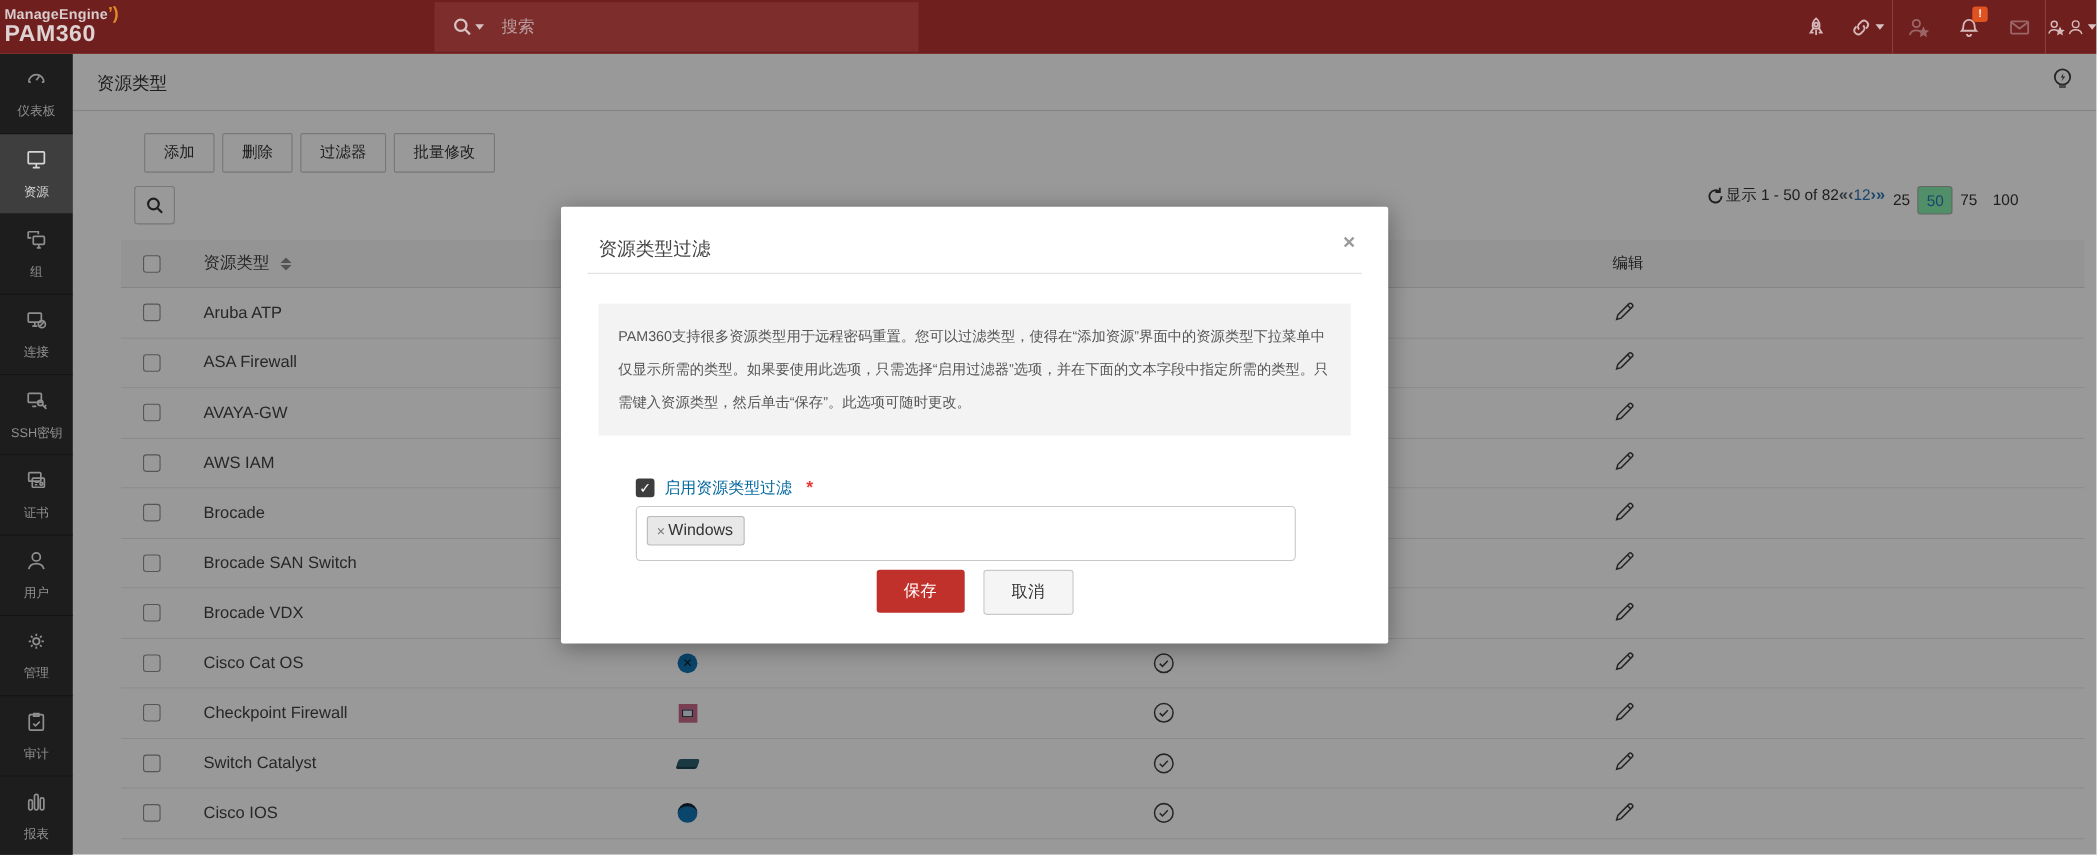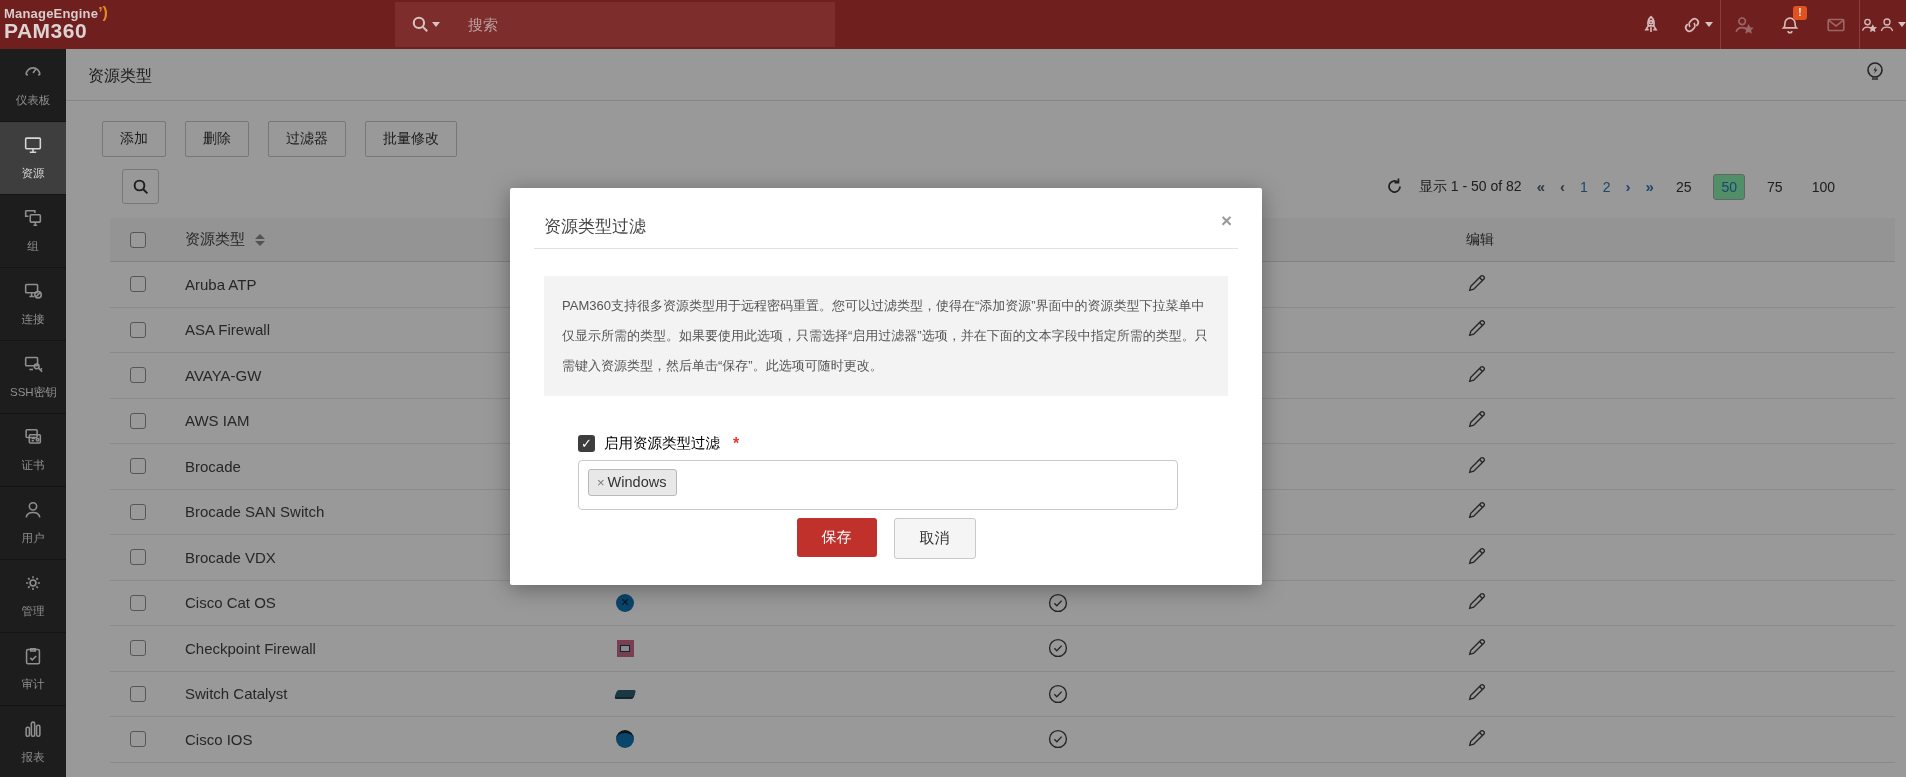--- a/index.html
+++ b/index.html
@@ -8,21 +8,21 @@
   #app { position:relative; width:1906px; height:777px; overflow:hidden; }
 
   
   #topbar { position:absolute; left:0; top:0; width:1906px; height:49px; background:#701f1f; z-index:70; }
   .logo { position:absolute; left:4px; top:4px; color:#d9cccc; }
   .logo .brand { font-size:13px; font-weight:bold; letter-spacing:.2px; }
   .logo .swoosh { color:#e08b27; font-weight:bold; }
   .logo .product { font-size:21px; font-weight:bold; letter-spacing:.5px; margin-top:-3px; color:#ded2d2; }
   #topsearch { position:absolute; left:395px; top:2px; width:440px; height:45px; background:#7e2d2d; display:flex; align-items:center; }
   #topsearch .mag { margin-left:16px; display:flex; align-items:center; color:#d8c3c3; }
-  #topsearch input { background:transparent; border:none; outline:none; color:#d8c3c3; font-size:15px; margin-left:28px; width:330px; }
+  #topsearch input { background:transparent; border:none; outline:none; color:#d8c3c3; font-size:15px; margin-left:16px; width:330px; }
   #topsearch input::placeholder { color:#bb9e9e; }
   .caret-down { width:0; height:0; border-left:4px solid transparent; border-right:4px solid transparent; border-top:5px solid #d8c3c3; display:inline-block; margin-left:2px; }
   #topicons { position:absolute; right:0; top:0; height:49px; display:flex; align-items:center; }
   .topicon { width:46px; height:49px; display:flex; align-items:center; justify-content:center; position:relative; color:#d6b9b9; cursor:pointer; }
   .topicon.dim { color:#9b6666; }
   .tsep { width:1px; height:49px; background:#8a3d3d; }
   .badge { position:absolute; top:6px; right:6px; min-width:14px; height:14px; background:#e0521f; color:#fff; border-radius:3px; font-size:10px; font-weight:bold; line-height:14px; text-align:center; padding:0 2px; }
 
   
   #sidebar { position:absolute; left:0; top:49px; width:66px; height:757px; background:#191919; z-index:65; }
@@ -31,25 +31,25 @@
   .side-item svg { stroke:#8f8f8f; }
   .side-item.active { background:#3e3e3e; color:#d6d6d6; }
   .side-item.active svg { stroke:#d6d6d6; }
 
   
   #content { position:absolute; left:66px; top:49px; width:1840px; height:728px; background:#fff; }
   #page-header { position:absolute; left:0; top:0; width:1840px; height:52px; border-bottom:1px solid #dcdcdc; background:#fff; }
   #page-title { position:absolute; left:22px; top:17px; font-size:16px; color:#333; }
   #bulb { position:absolute; right:20px; top:12px; color:#3c3c3c; cursor:pointer; }
 
-  #toolbar { position:absolute; left:36px; top:72px; display:flex; gap:19px;align-items:flex-end; }
+  #toolbar { position:absolute; left:65px; top:72px; display:flex; gap:7px;align-items:flex-end; }
   .tbtn { height:36px; padding:0 17px; background:#fff; border:1px solid #c6c6c6; border-radius:2px; font-size:14px; color:#333; cursor:pointer; font-family:inherit; }
   #mini-search { position:absolute; left:56px; top:120px; width:37px; height:35px; background:#fff; border:1px solid #c6c6c6; border-radius:3px; display:flex; align-items:center; justify-content:center; color:#333; cursor:pointer; }
 
-  #pagination { position:absolute; right:64px; top:120px; height:35px; display:flex; align-items:center; gap:15px; font-size:14px; color:#333; }
+  #pagination { position:absolute; right:64px; top:120px; height:35px; display:flex; align-items:flex-start; font-size:14px; color:#333; }
   #pagination .pg-arrow { font-size:15px; font-weight:bold; cursor:pointer; }
   .pg-dark { color:#50616e; }
   .pg-blue { color:#2e75b6; }
   .pg-num { color:#2e75b6; cursor:pointer; }
   .pg-size { color:#333; cursor:pointer; padding:4px 7px; }
   .pg-size.selected { border:1px solid #a9a9a9; border-radius:3px; background:#86efac; color:#2e75b6; }
   #refresh-icon { color:#333; cursor:pointer; display:flex; }
 
   
   #table { position:absolute; left:44px; top:169px; width:1785px; }
@@ -78,21 +78,21 @@
 
   
   #overlay { position:absolute; left:66px; top:49px; width:1840px; height:728px; background:rgba(0,0,0,.4); z-index:50; }
   #modal { position:absolute; left:510px; top:188px; width:752px; height:397px; background:#fff; z-index:60; border-radius:2px; box-shadow:0 4px 22px rgba(0,0,0,.35); }
   #modal-title { position:absolute; left:34px; top:27px; font-size:17px; color:#444; }
   #modal-close { position:absolute; right:30px; top:22px; font-size:19px; font-weight:bold; color:#9a9a9a; cursor:pointer; }
   #modal-divider { position:absolute; left:24px; right:24px; top:60px; height:1px; background:#e0e0e0; }
   #modal-info { position:absolute; left:34px; right:34px; top:88px; background:#f3f3f3; padding:15px 18px; font-size:13px; line-height:30px; color:#555; }
   #modal-cbrow { position:absolute; left:68px; top:246px; display:flex; align-items:center; gap:9px; }
   #modal-cb { width:17px; height:17px; background:#3d3d3d; border-radius:3px; color:#fff; font-size:13px; line-height:17px; text-align:center; cursor:pointer; }
-  #modal-cblabel { font-size:14.5px; color:#000000; }
+  #modal-cblabel { font-size:14.5px; color:#0369a1; }
   .req { color:#e53935; font-weight:bold; margin-left:4px; }
   #tagbox { position:absolute; left:68px; top:272px; width:600px; height:50px; border:1px solid #c9c9c9; border-radius:4px; background:#fff; padding:8px 9px; cursor:text; }
   .tagchip { display:inline-flex; align-items:center; gap:3px; background:#e8e8e8; border:1px solid #b9b9b9; border-radius:3px; padding:4px 10px 5px 8px; font-size:14.5px; color:#333; }
   .tagchip .x { color:#777; font-size:13px; cursor:pointer; }
   #modal-btns { position:absolute; left:0; right:0; top:330px; display:flex; justify-content:center; gap:17px; }
   .btn-save { width:80px; height:39px; background:#c0312c; color:#fff; border:none; border-radius:3px; font-size:15px; cursor:pointer; font-family:inherit; }
   .btn-cancel { width:82px; height:41px; background:#f5f5f5; color:#333; border:1px solid #c9c9c9; border-radius:3px; font-size:15px; cursor:pointer; font-family:inherit;text-align:center; }
 </style>
 </head>
 <body>

